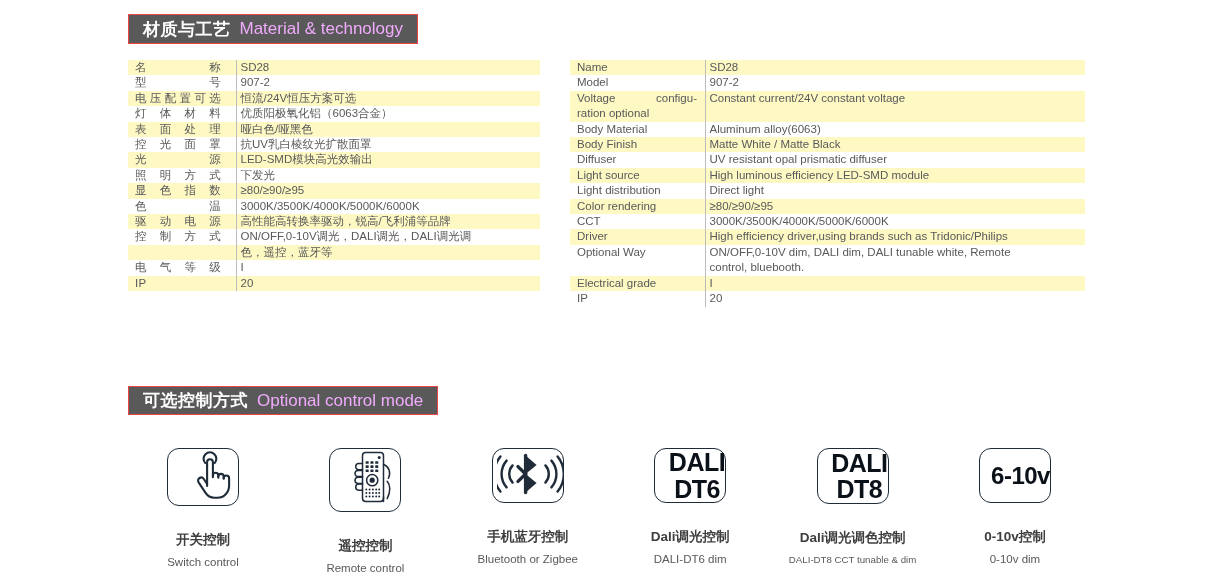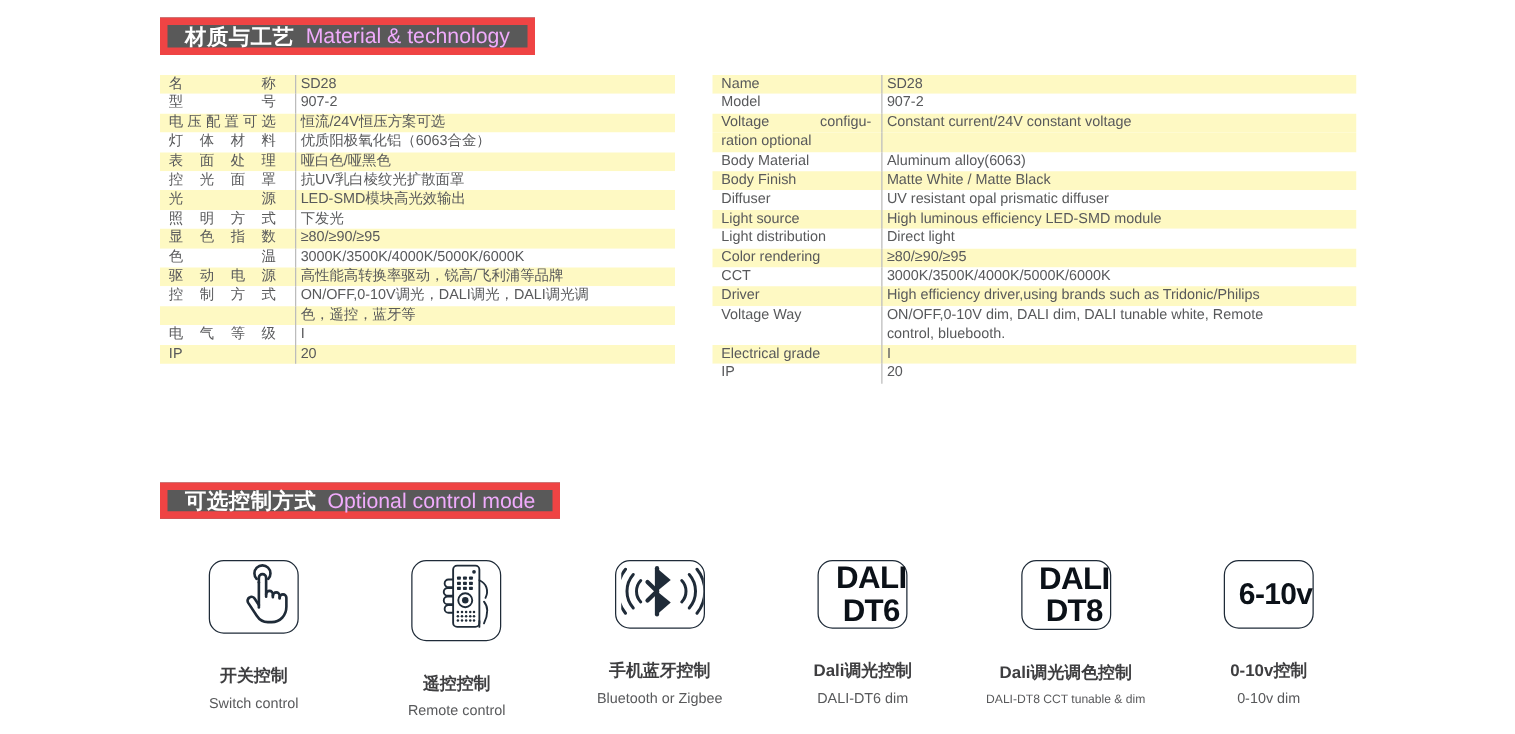--- a/index.html
+++ b/index.html
@@ -13,21 +13,21 @@
     position: relative;
     font-family: "Liberation Sans", "DejaVu Sans", sans-serif;
     color: #58595b;
     overflow: hidden;
   }
 
   
   .section-bar {
     position: absolute;
     background: #595959;
-    border: 6px solid #ef4444;
+    border: 1px solid #ef4444;
     box-sizing: border-box;
     display: flex;
     align-items: center;
     padding: 0 14px;
     white-space: nowrap;
   }
   .section-bar .cn {
     color: #ffffff;
     font-size: 17px;
     font-weight: bold;
@@ -300,21 +300,21 @@
       </tr>
     <tr class="plain">
         <td class="k">CCT</td>
         <td class="v">3000K/3500K/4000K/5000K/6000K</td>
       </tr>
     <tr class="shade">
         <td class="k">Driver</td>
         <td class="v">High efficiency driver,using brands such as Tridonic/Philips</td>
       </tr>
     <tr class="plain">
-        <td class="k">Voltage Way</td>
+        <td class="k">Optional Way</td>
         <td class="v">ON/OFF,0-10V dim, DALI dim, DALI tunable white, Remote</td>
       </tr>
     <tr class="plain">
         <td class="k"></td>
         <td class="v">control, bluebooth.</td>
       </tr>
     <tr class="shade">
         <td class="k">Electrical grade</td>
         <td class="v">I</td>
       </tr>

